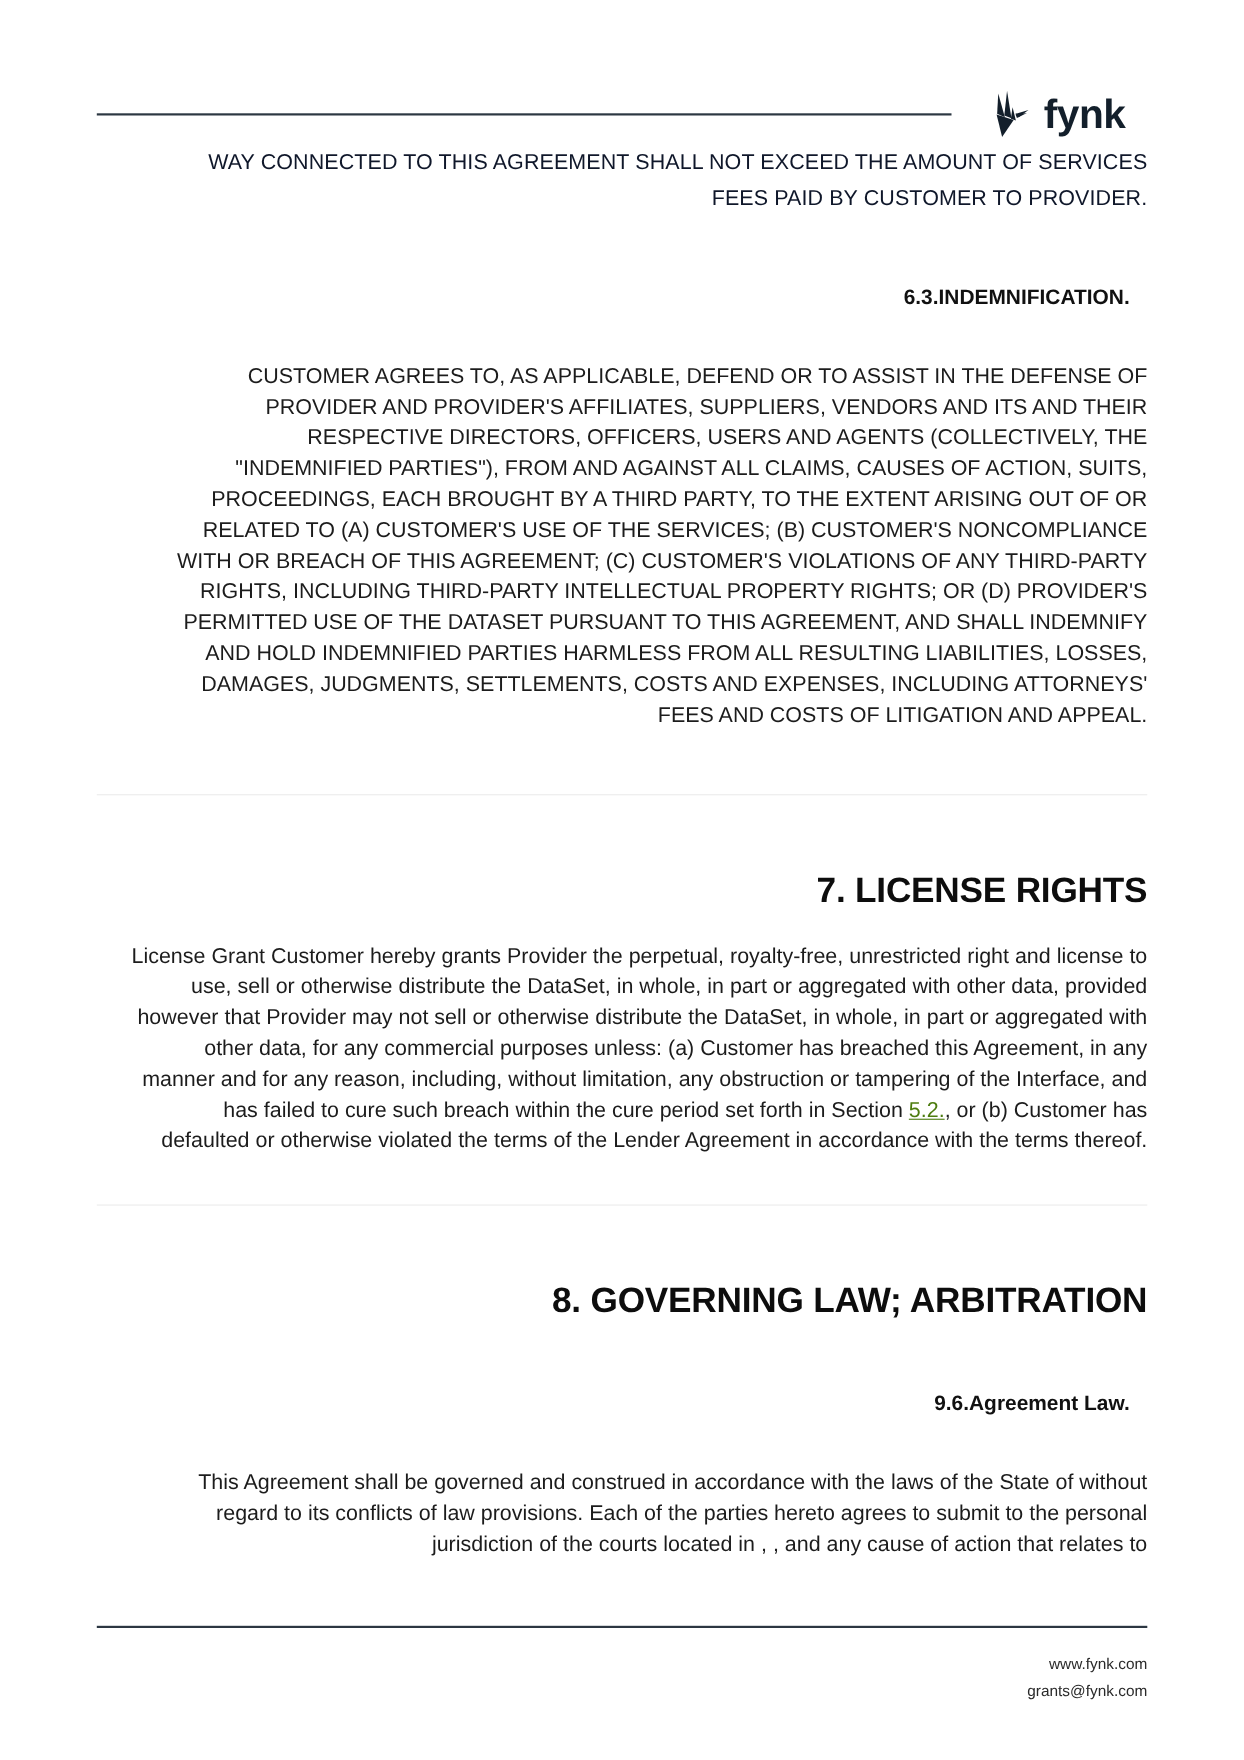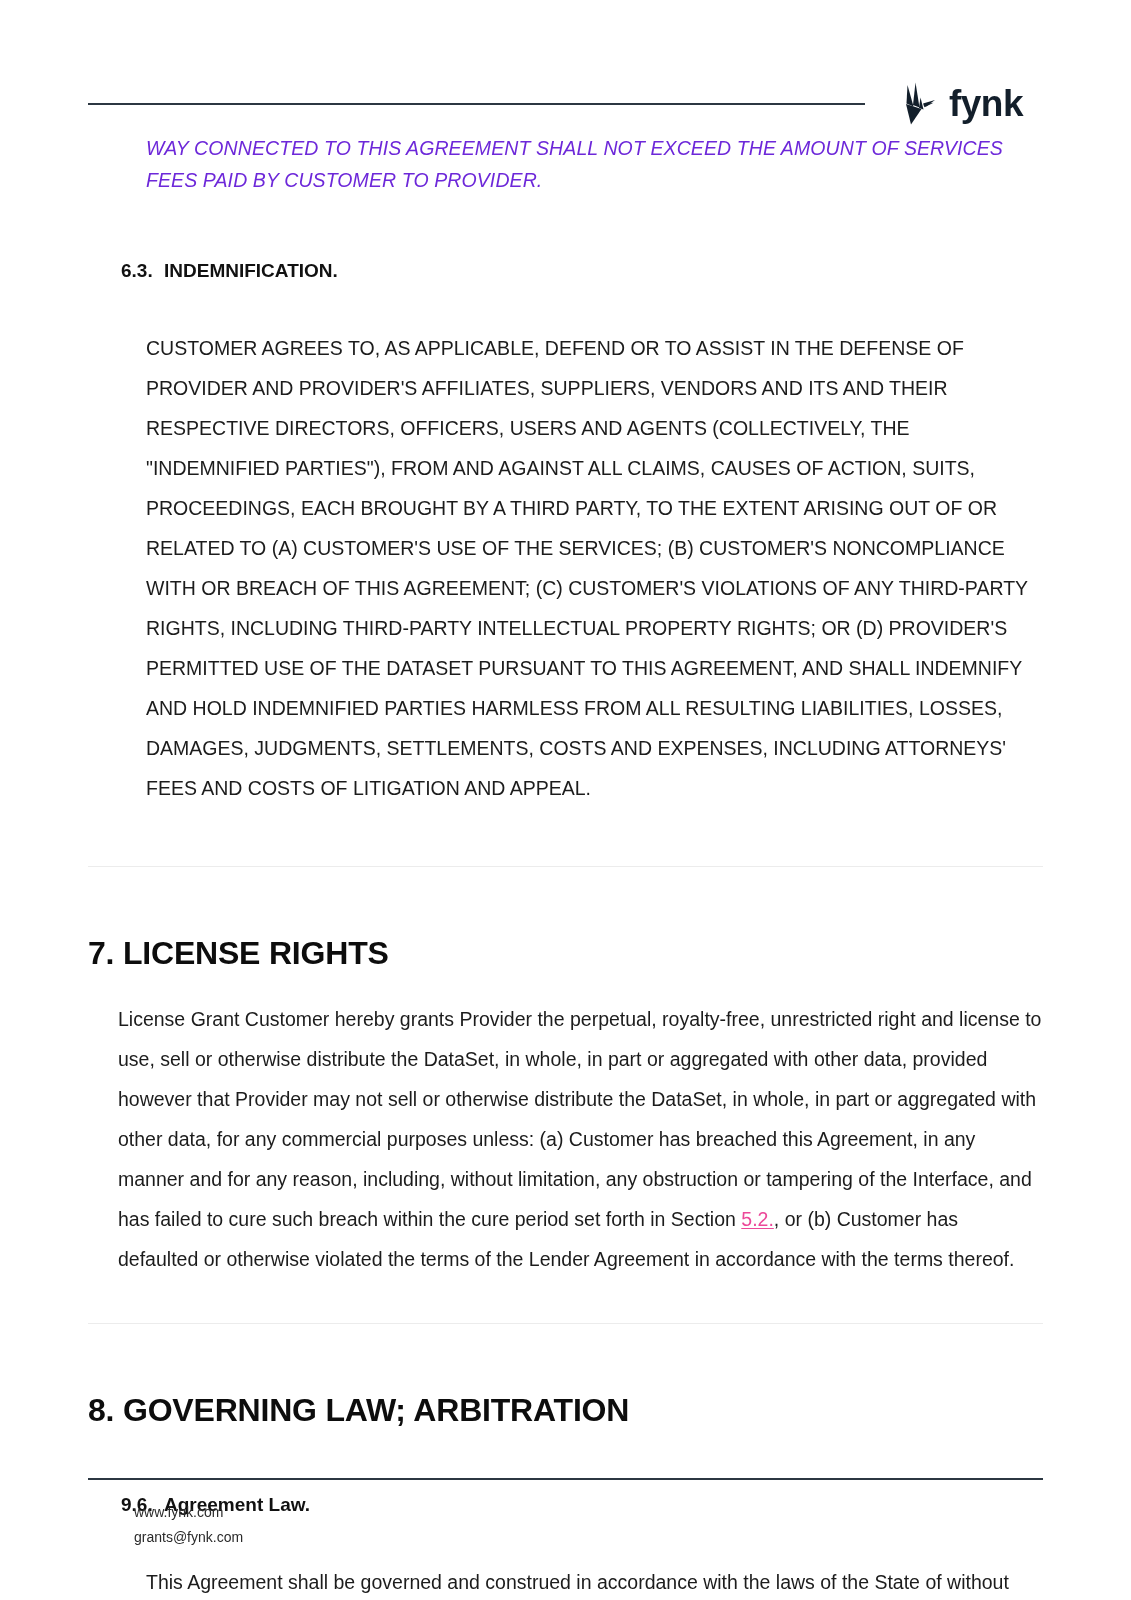--- a/index.html
+++ b/index.html
@@ -12,20 +12,21 @@
     font-family: "Liberation Sans", sans-serif;
     color: #1a1a1a;
   }
   .page {
     position: relative;
     width: 1131px;
     height: 1600px;
     background: #ffffff;
     overflow: hidden;
     box-sizing: border-box;
+    text-align: right;
   }
 
   
   .page-header {
     position: absolute;
     top: 70px;
     left: 88px;
     right: 108px;
     height: 66px;
     display: flex;
@@ -64,43 +65,42 @@
     top: 132px;
     left: 88px;
     width: 955px;
   }
 
   .para-upper {
     margin: 0;
     font-size: 19.5px;
     line-height: 32px;
     letter-spacing: 0.1px;
-    color: #6d28d9;
+    color: #0f172a;
     padding-left: 58px;
     padding-right: 0;
-    font-style: italic;
   }
 
   .clause-heading {
     margin: 16px;
     font-size: 19px;
     font-weight: 700;
     line-height: 30px;
     color: #111111;
     padding-left: 17px;
   }
   .clause-heading .num {
     display: inline-block;
     min-width: 43px;
   }
 
   .para-body {
     margin: 0;
     font-size: 19.5px;
-    line-height: 40px;
+    line-height: 28px;
     color: #1c1c1c;
     padding-left: 30px;
   }
   .para-body.indent-wide {
     padding-left: 58px;
   }
 
   .section-title {
     margin: 0;
     font-size: 32px;
@@ -114,21 +114,21 @@
     height: 0;
     border-top: 1px solid #ececec;
     width: 100%;
   }
   .spacer-sm { height: 26px; }
   .spacer-md { height: 44px; }
   .spacer-lg { height: 58px; }
   .spacer-xl { height: 66px; }
 
   a.doclink {
-    color: #ec4899;
+    color: #4d7c0f;
     text-decoration: underline;
     text-underline-offset: 2px;
   }
 
   
   .page-footer {
     position: absolute;
     left: 88px;
     right: 88px;
     bottom: 50px;

